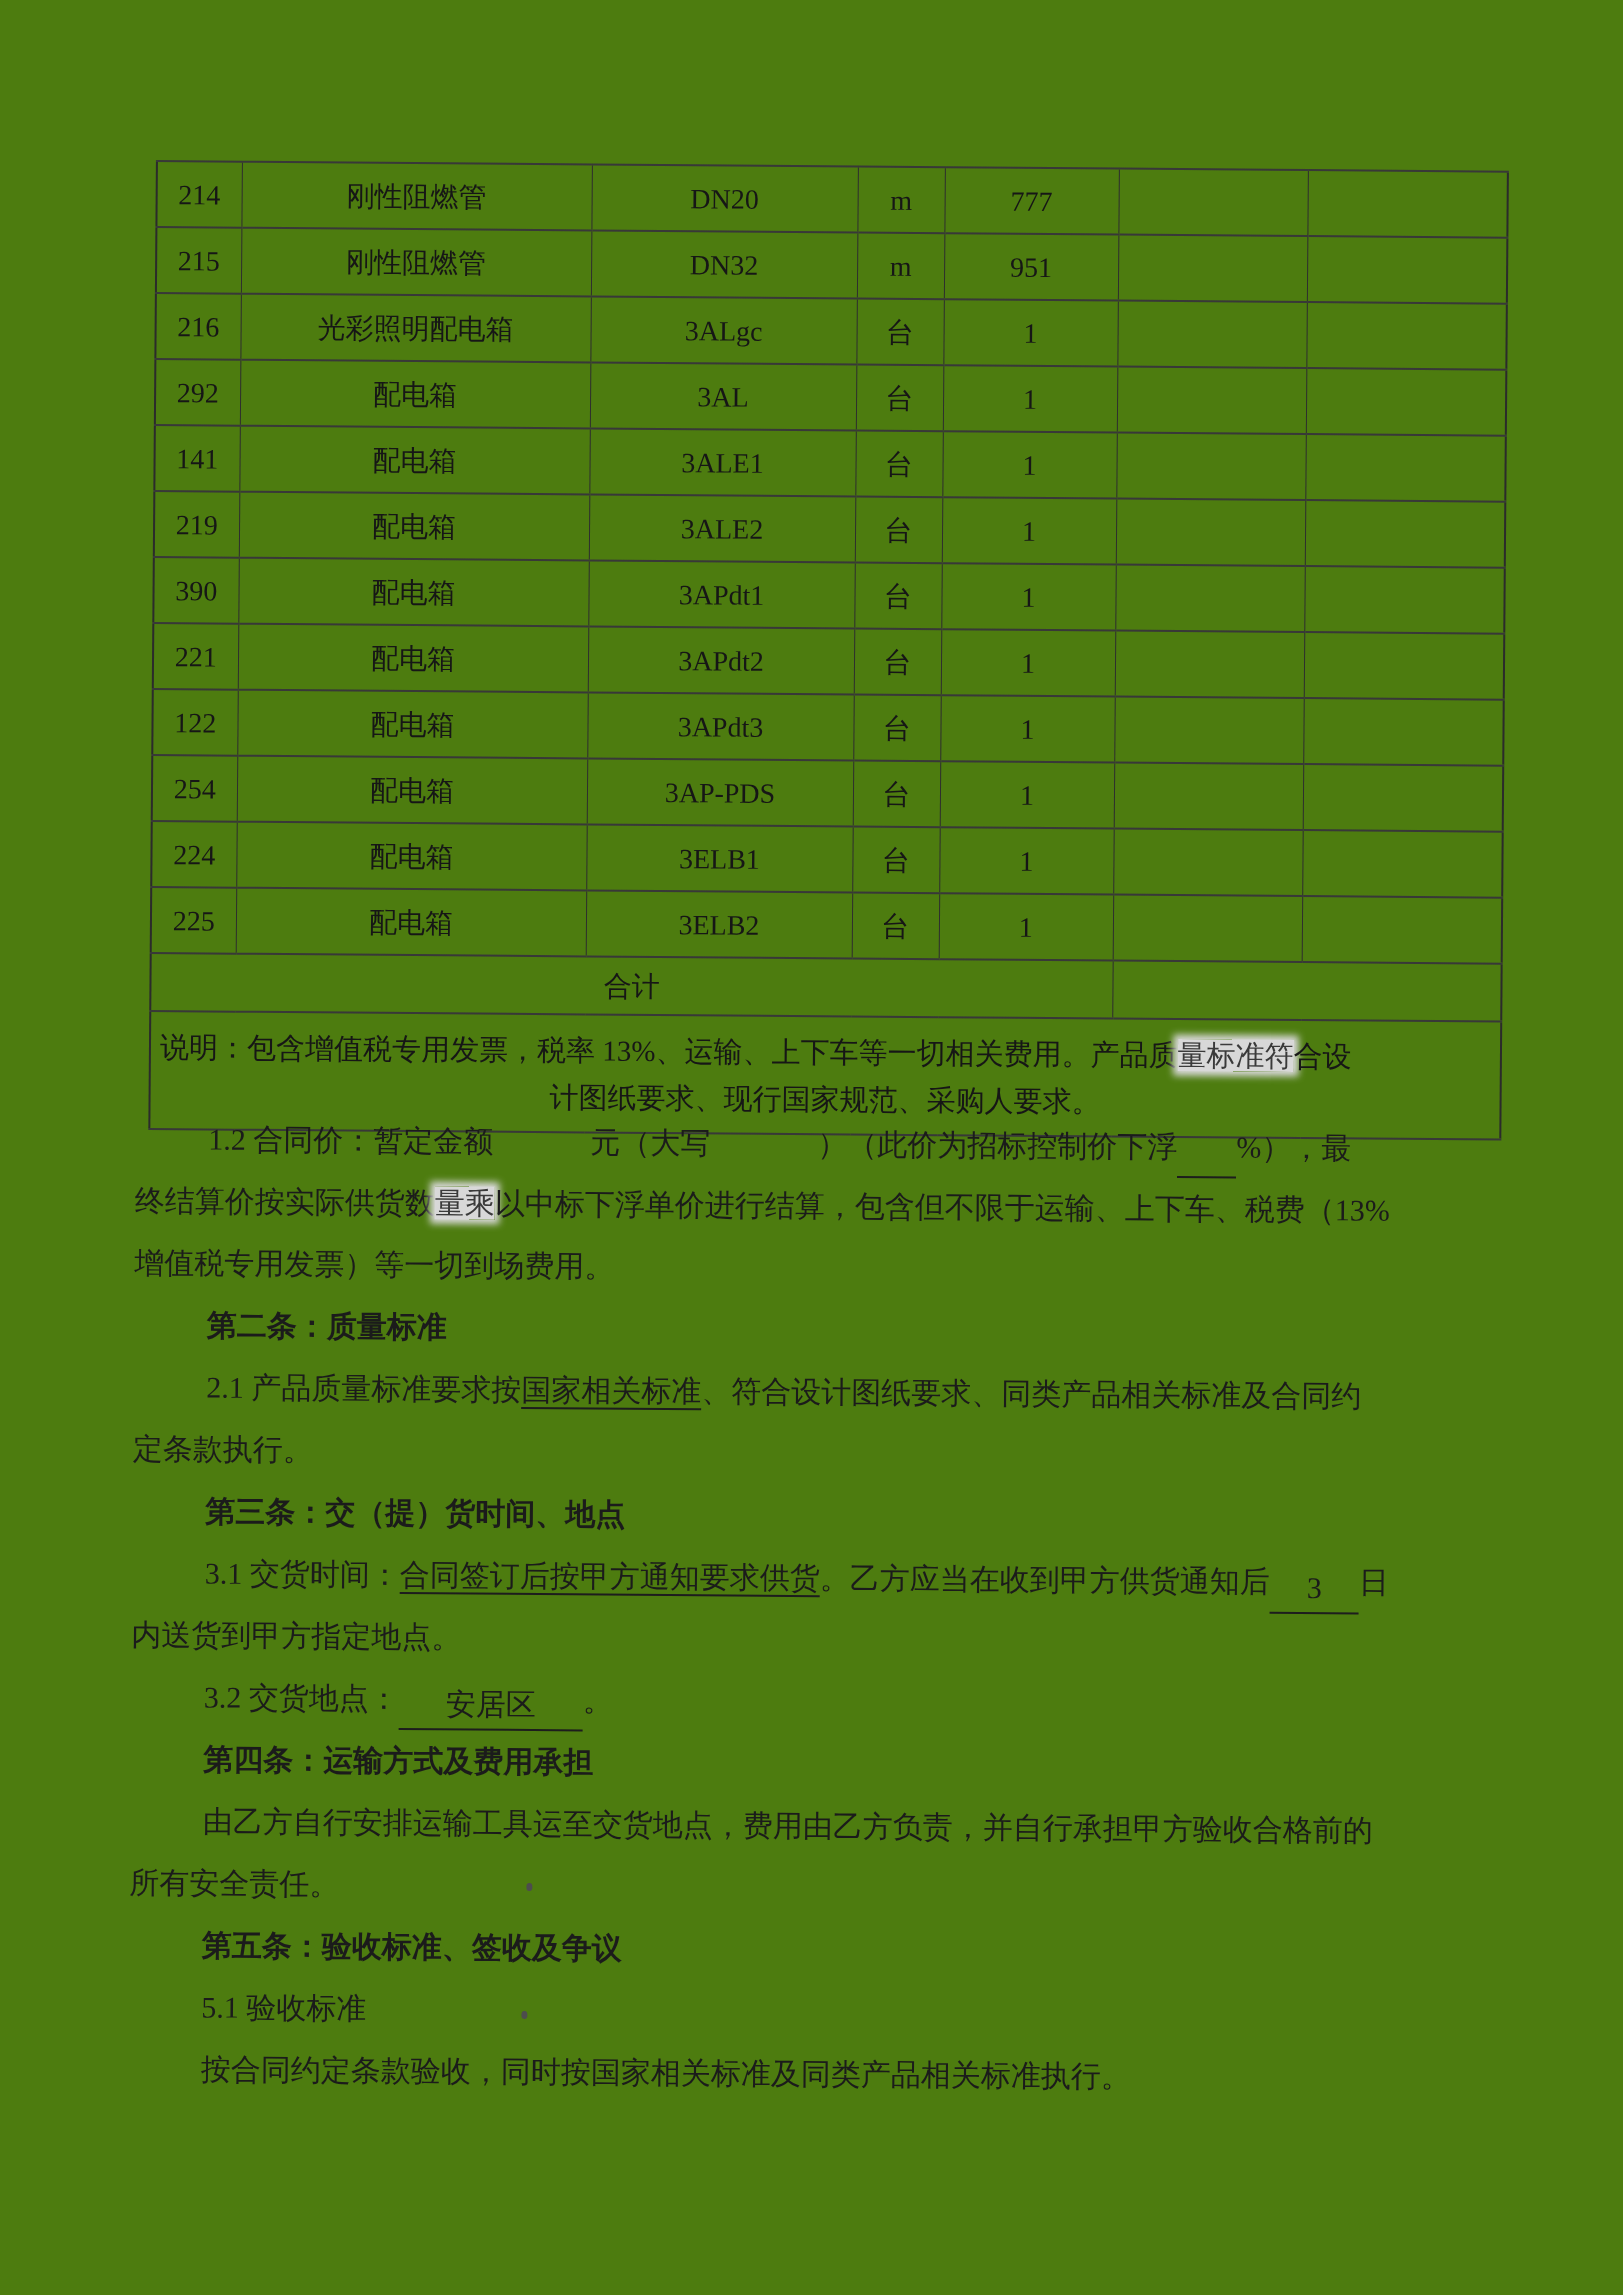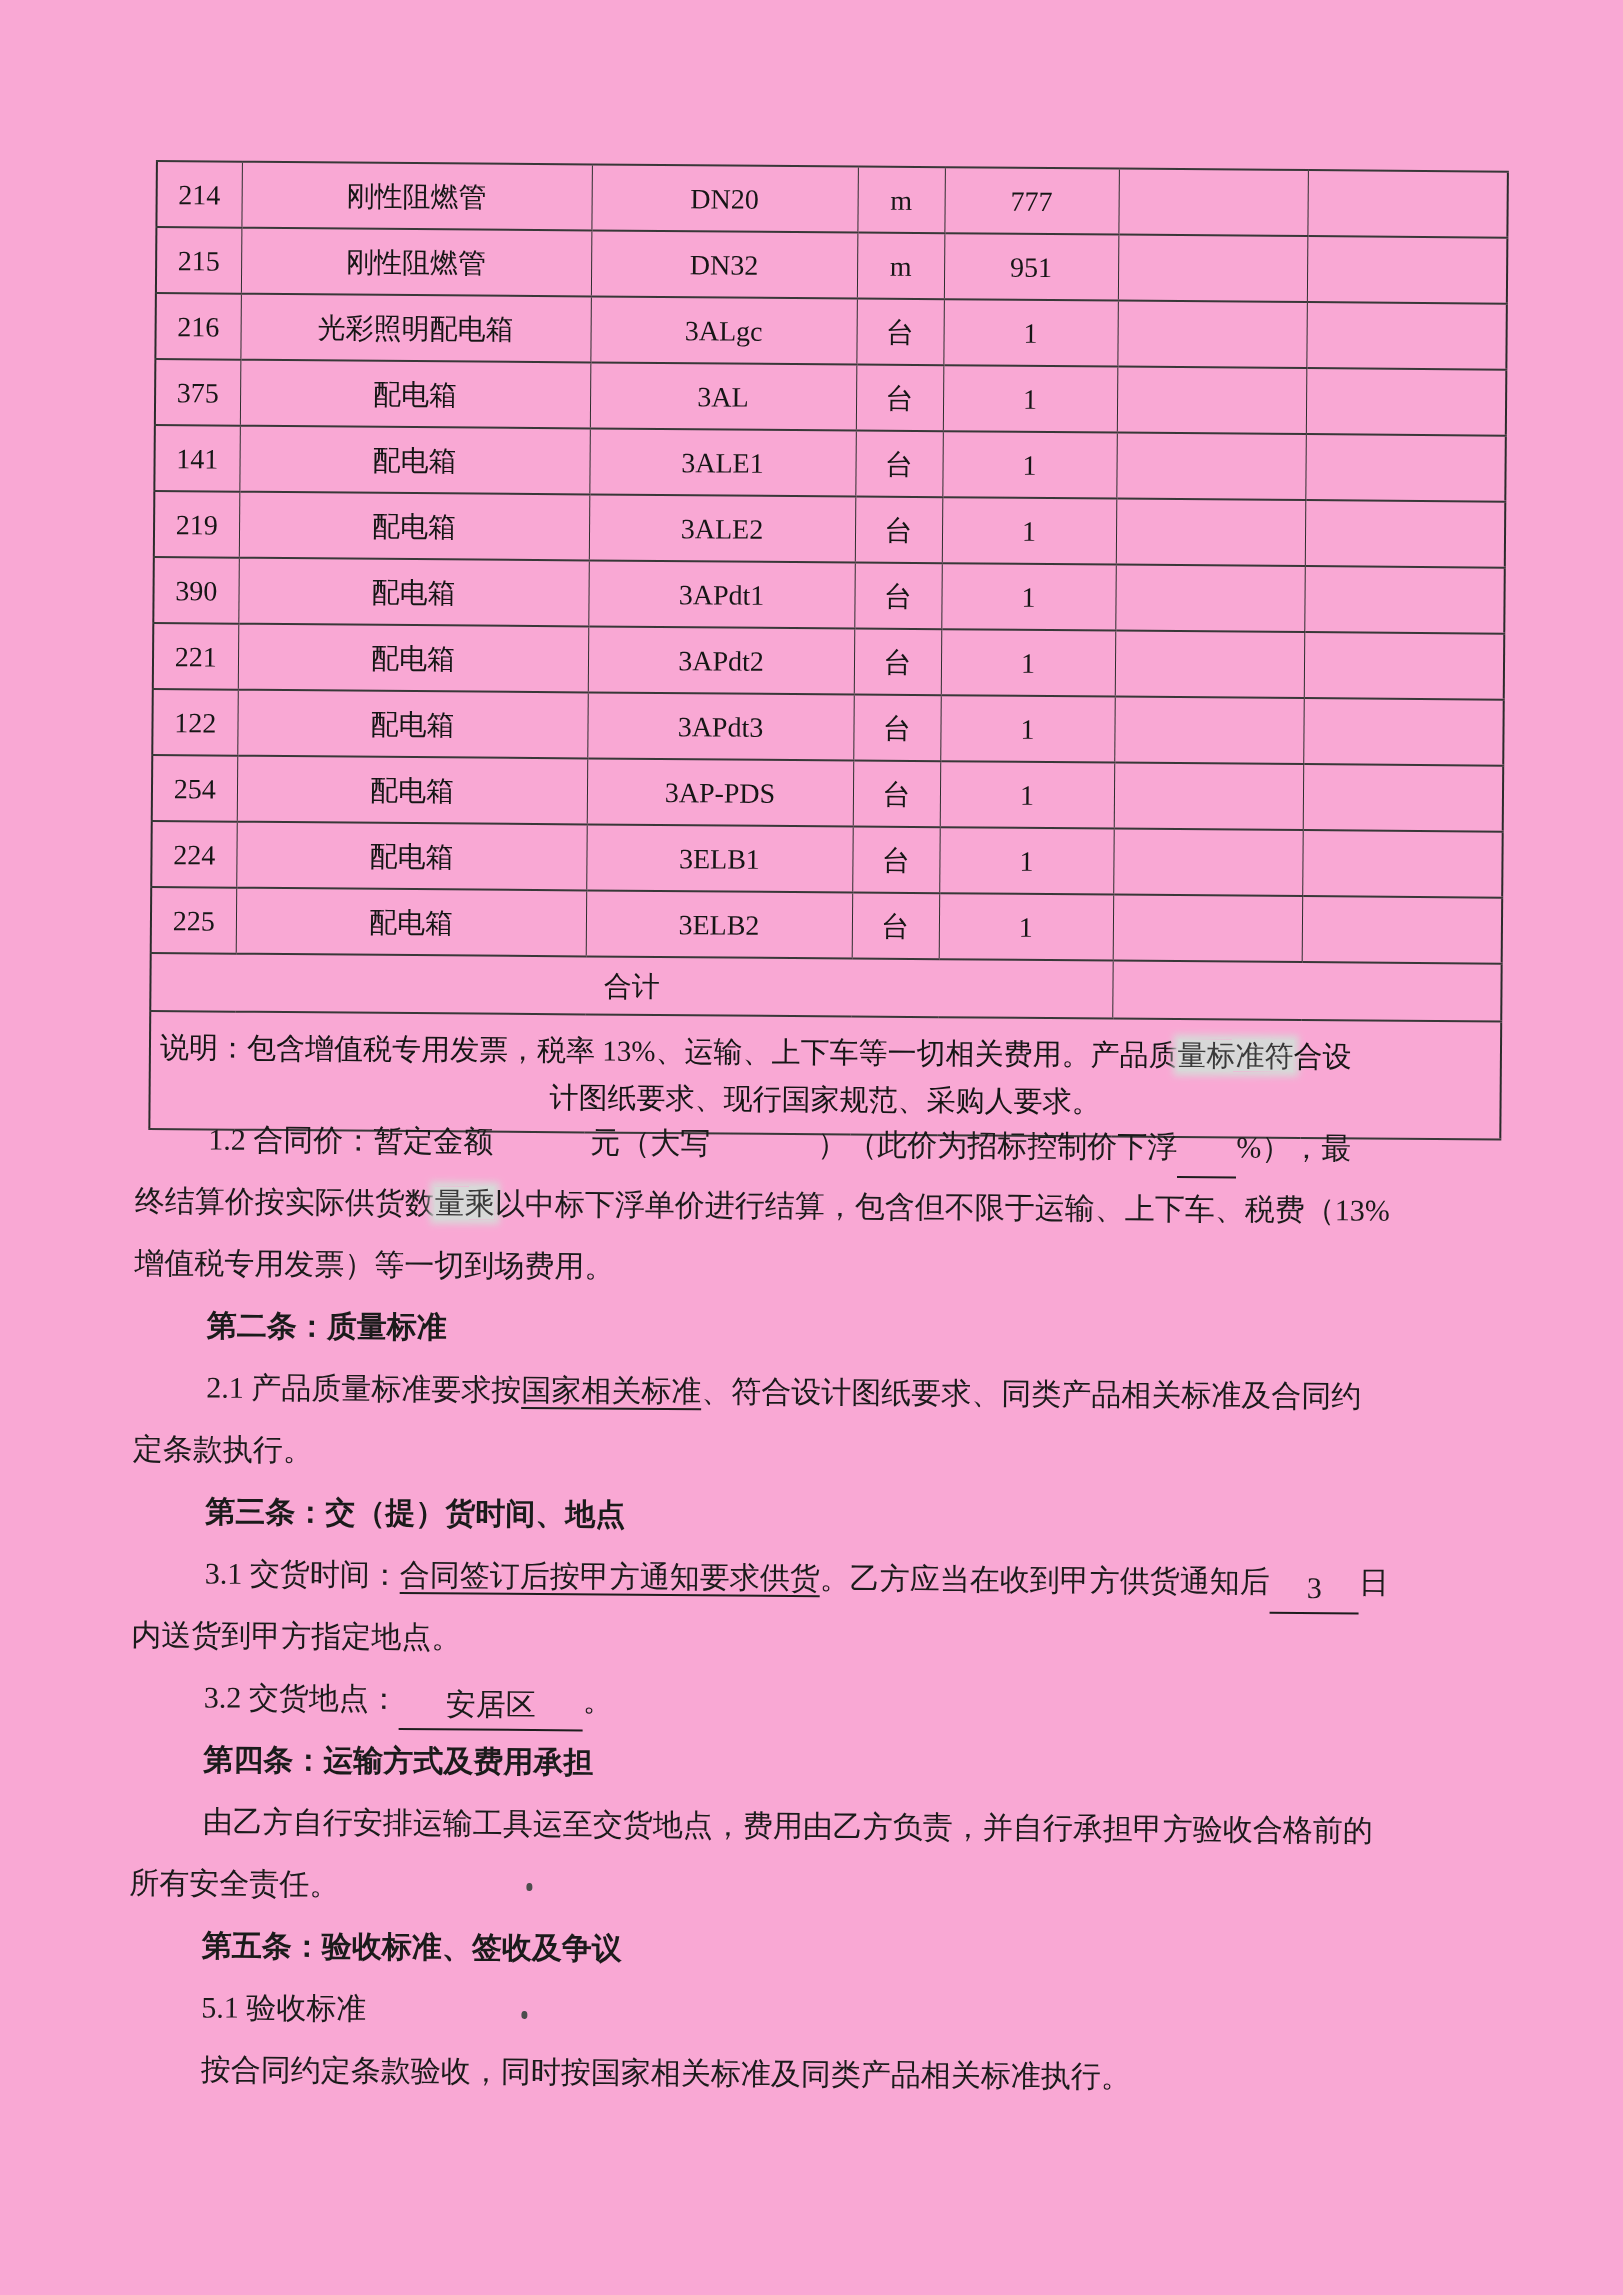--- a/index.html
+++ b/index.html
@@ -1,16 +1,16 @@
 <!DOCTYPE html>
 <html style="font-size:8.2px"><head>
 <meta charset="utf-8">
 <style>
   html,body{margin:0;padding:0;background:#ffffff;}
-  .page{position:relative;width:1623px;height:2295px;background:#f9a8d4;overflow:hidden;
+  .page{position:relative;width:1623px;height:2295px;background:#4d7c0f;overflow:hidden;
         font-family:"Liberation Serif","DejaVu Serif",serif;color:#1b1b1b;}
   .rotor{position:absolute;left:0;top:0;width:1623px;height:2295px;
          transform:rotate(0.45deg);transform-origin:153px 153px;}
 
   
   table.items{position:absolute;left:156px;top:160px;width:1352px;
               border-collapse:collapse;table-layout:fixed;}
   table.items td{border-left:1.5px solid #2e2e2e;border-right:1.5px solid #2e2e2e;
                  border-top:2.6px solid #383838;border-bottom:2.6px solid #383838;
                  text-align:center;vertical-align:middle;
@@ -75,21 +75,21 @@
           <tr>
             <td class="r">216</td>
             <td class="r">光彩照明配电箱</td>
             <td class="r">3ALgc</td>
             <td class="r">台</td>
             <td class="r">1</td>
             <td class="r"></td>
             <td class="r"></td>
           </tr>
           <tr>
-            <td class="r">375</td>
+            <td class="r">292</td>
             <td class="r">配电箱</td>
             <td class="r">3AL</td>
             <td class="r">台</td>
             <td class="r">1</td>
             <td class="r"></td>
             <td class="r"></td>
           </tr>
           <tr>
             <td class="r">141</td>
             <td class="r">配电箱</td>

